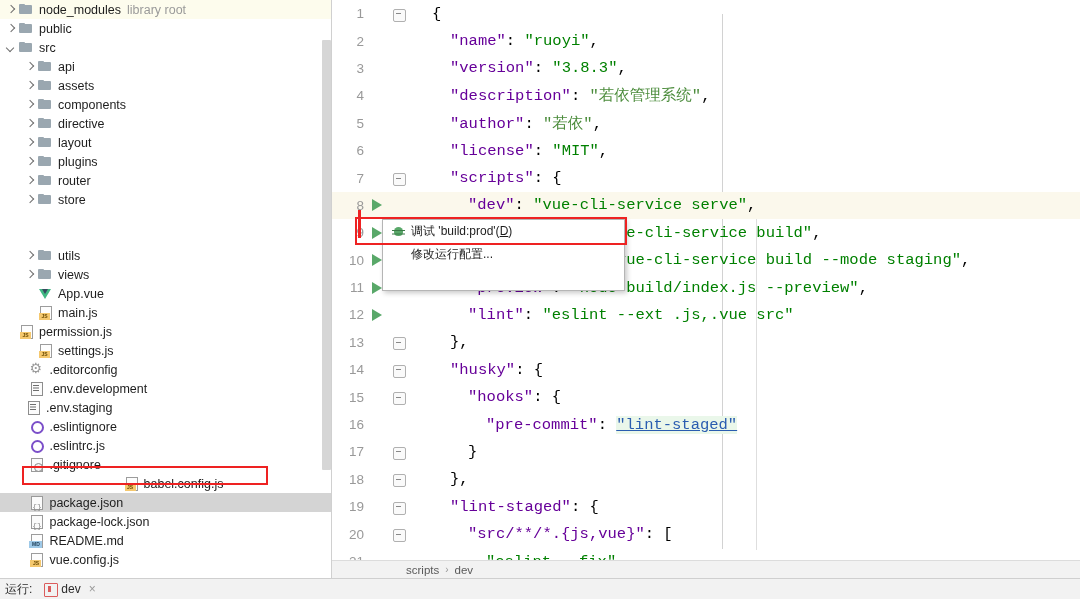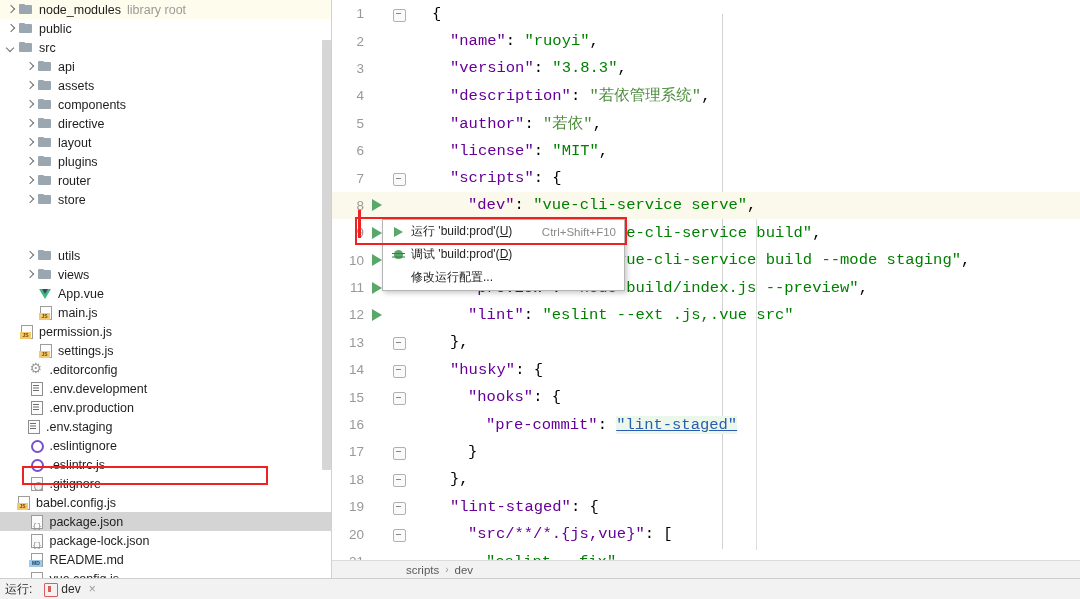--- a/index.html
+++ b/index.html
@@ -581,46 +581,41 @@
         <div class="tree-row" style="padding-left: 14.45px;">
           <span class="arrow"></span>
           <span class="ico gear"></span>
           <span>.editorconfig</span>
         </div>
         <div class="tree-row" style="padding-left: 14.45px;">
           <span class="arrow"></span>
           <span class="ico txt"></span>
           <span>.env.development</span>
         </div>
-        <div class="tree-row" style="padding-left: 14.45px;">
-          <span class="arrow"></span>
-          <span class="ico txt"></span>
-          <span>.env.production</span>
-        </div>
         <div class="tree-row" style="padding-left: 11px;">
           <span class="arrow"></span>
           <span class="ico txt"></span>
           <span>.env.staging</span>
         </div>
         <div class="tree-row" style="padding-left: 14.45px;">
           <span class="arrow"></span>
           <span class="ico eslint"></span>
           <span>.eslintignore</span>
         </div>
         <div class="tree-row" style="padding-left: 14.45px;">
           <span class="arrow"></span>
           <span class="ico eslint"></span>
           <span>.eslintrc.js</span>
         </div>
         <div class="tree-row" style="padding-left: 14.45px;">
           <span class="arrow"></span>
           <span class="ico git"></span>
           <span>.gitignore</span>
         </div>
-        <div class="tree-row" style="padding-left: 1px;">
+        <div class="tree-row" style="padding-left: 1px; justify-content: center;">
           <span class="arrow"></span>
           <span class="ico js"></span>
           <span>babel.config.js</span>
         </div>
         <div class="tree-row sel-grey" style="padding-left: 14.45px;">
           <span class="arrow"></span>
           <span class="ico json"></span>
           <span>package.json</span>
         </div>
         <div class="tree-row" style="padding-left: 14.45px;">
@@ -681,25 +676,20 @@
         <div class="code-line"><span class="gutter-num">19</span><span class="gutter-run"></span><span class="gutter-fold has"></span><span class="code-text" style="padding-left: 40px;"><span class="t-key">"lint-staged"</span><span class="t-punc">: {</span></span></div>
         <div class="code-line"><span class="gutter-num">20</span><span class="gutter-run"></span><span class="gutter-fold has"></span><span class="code-text" style="padding-left: 58px;"><span class="t-key">"src/**/*.{js,vue}"</span><span class="t-punc">: [</span></span></div>
         <div class="code-line"><span class="gutter-num">21</span><span class="gutter-run"></span><span class="gutter-fold"></span><span class="code-text" style="padding-left: 76px;"><span class="t-str">"eslint --fix"</span></span></div>
       </div>
   </div>
 
   <div id="marker-red-left"></div>
 
   <div id="ctx-menu">
       <div class="ctx-item">
-        <span class="ctx-icon run"></span>
-        <span class="ctx-label"><span>运行 'build:prod'(</span><u>U</u><span>)</span></span>
-        <span class="ctx-shortcut">Ctrl+Shift+F10</span>
-      </div>
-      <div class="ctx-item">
         <span class="ctx-icon debug"></span>
         <span class="ctx-label"><span>调试 'build:prod'(</span><u>D</u><span>)</span></span>
       </div>
       <div class="ctx-item">
         <span class="ctx-icon"></span>
         <span class="ctx-label"><span>修改运行配置...</span></span>
       </div>
     </div>
   <div id="ctx-redbox"></div>
 

